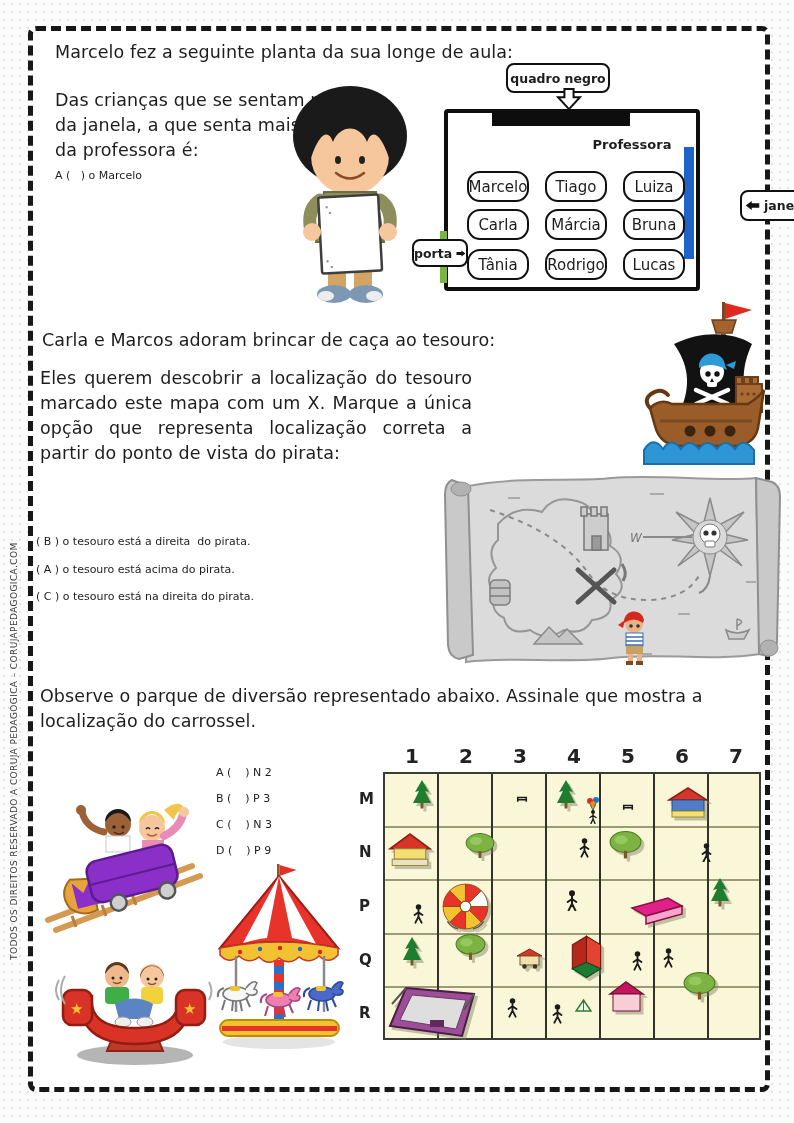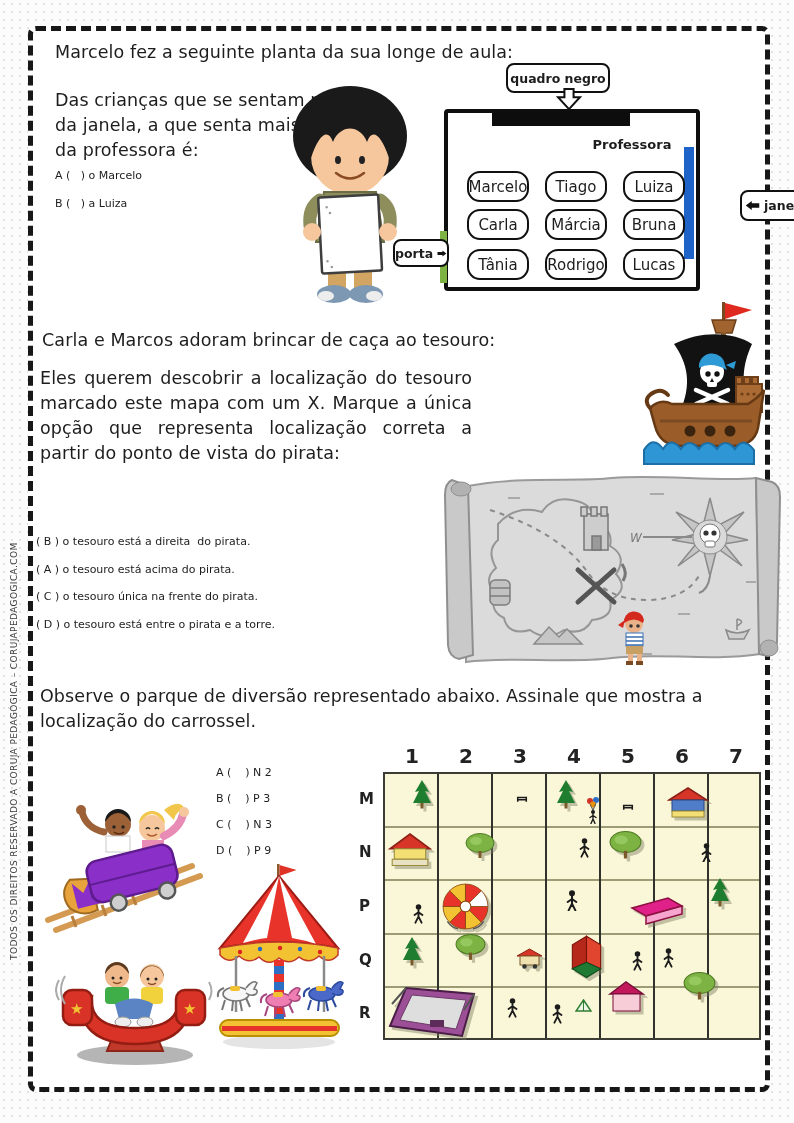--- a/index.html
+++ b/index.html
@@ -52,21 +52,20 @@
 <div class="sheet"></div>
 
 <div class="abs copyright">TODOS OS DIREITOS RESERVADO A CORUJA PEDAGÓGICA – CORUJAPEDAGOGICA.COM</div>
 
 <div class="abs txt" style="left:55px;top:40px;width:560px">Marcelo fez a seguinte planta da sua longe de aula:</div>
 
 <div class="abs txt" style="left:55px;top:88px;width:308px">Das crianças que se sentam perto da janela, a que  senta mais longe da professora é:</div>
 
 <div class="abs opts" style="left:55px;top:162px">
   <div>A (   ) o Marcelo</div>
-  <div>B (   ) a Luiza</div>
 </div>
 
 <div class="abs illus" style="left:268px;top:80px;width:164px;height:232px">
 <svg viewBox="0 0 164 232">
   <ellipse cx="82" cy="56" rx="57" ry="50" fill="#1a1a1a"></ellipse>
   <circle cx="82" cy="76" r="39" fill="#f6c79c"></circle>
   <path d="M43 78 C41 42 60 26 82 26 C104 26 123 42 121 78 C113 54 104 48 99 62 C92 44 72 44 65 62 C60 48 51 54 43 78 Z" fill="#1a1a1a"></path>
   <ellipse cx="70" cy="80" rx="3" ry="4" fill="#222"></ellipse>
   <ellipse cx="94" cy="80" rx="3" ry="4" fill="#222"></ellipse>
   <path d="M68 93 Q82 104 96 93" stroke="#8a4a22" stroke-width="2.5" fill="none" stroke-linecap="round"></path>
@@ -110,40 +109,39 @@
   <div class="desk" style="left:97px;top:58px">Tiago</div>
   <div class="desk" style="left:175px;top:58px">Luiza</div>
   <div class="desk" style="left:19px;top:96px">Carla</div>
   <div class="desk" style="left:97px;top:96px">Márcia</div>
   <div class="desk" style="left:175px;top:96px">Bruna</div>
   <div class="desk" style="left:19px;top:136px">Tânia</div>
   <div class="desk" style="left:97px;top:136px">Rodrigo</div>
   <div class="desk" style="left:175px;top:136px">Lucas</div>
 </div>
 
-<div class="abs sign" style="left:393px;top:239px;width:52px;height:24px">
+<div class="abs sign" style="left:412px;top:239px;width:52px;height:24px">
   <span>porta</span>
   <svg viewBox="0 0 20 14" width="15" height="11">
       <polygon points="1,4 11,4 11,1 19,7 11,13 11,10 1,10" fill="#111"></polygon>
     </svg>
 </div>
 <div class="abs sign" style="left:740px;top:190px;width:68px;height:27px">
   <svg viewBox="0 0 20 14" width="15" height="11">
       <polygon points="19,4 9,4 9,1 1,7 9,13 9,10 19,10" fill="#111"></polygon>
     </svg>
   <span>janela</span>
 </div>
 
 <div class="abs txt" style="left:42px;top:328px;width:560px">Carla e Marcos adoram brincar de caça ao tesouro:</div>
 <div class="abs txt" style="left:40px;top:366px;width:432px;text-align:justify">Eles querem descobrir a localização do tesouro marcado  este mapa com um X. Marque a única opção que representa  localização correta a partir do ponto de vista do pirata:</div>
 <div class="abs opts" style="left:36px;top:528px">
   <div>( B ) o tesouro está a direita  do pirata.</div>
   <div>( A ) o tesouro está acima do pirata.</div>
-  <div>( C ) o tesouro única na frente do pirata.</div>
-  <div>( D ) o tesouro está entre o pirata e a torre.</div>
+  <div>( C ) o tesouro está na direita do pirata.</div>
 </div>
 
 <div class="abs illus" style="left:438px;top:452px;width:348px;height:228px">
 <svg viewBox="0 0 348 228">
   <path d="M30 34 C80 24 140 30 174 26 C220 22 280 30 318 26 L322 202 C270 210 220 200 174 206 C130 212 70 204 28 210 Z" fill="#dbdbdb" stroke="#9a9a9a" stroke-width="2"></path>
   <path d="M14 28 q-7 3 -7 15 l3 150 q1 12 11 14 l14 -4 L30 34 Z" fill="#c9c9c9" stroke="#8f8f8f" stroke-width="2"></path>
   <ellipse cx="23" cy="37" rx="10" ry="7" fill="#b2b2b2" stroke="#8f8f8f"></ellipse>
   <path d="M318 26 l16 4 q8 3 8 15 l-3 145 q-1 12 -9 14 l-9 -2 Z" fill="#c9c9c9" stroke="#8f8f8f" stroke-width="2"></path>
   <ellipse cx="331" cy="196" rx="9" ry="8" fill="#b2b2b2" stroke="#8f8f8f"></ellipse>
   <path d="M60 72 q18 -20 44 -12 q10 -16 30 -12 q24 4 20 22 q22 6 18 24 q18 10 6 28 q14 16 -6 26 q4 18 -18 20 q-8 16 -28 10 q-18 12 -34 0 q-22 6 -26 -12 q-16 -8 -8 -24 q-14 -14 0 -26 q-10 -18 2 -28 Z" fill="none" stroke="#969696" stroke-width="2"></path>

